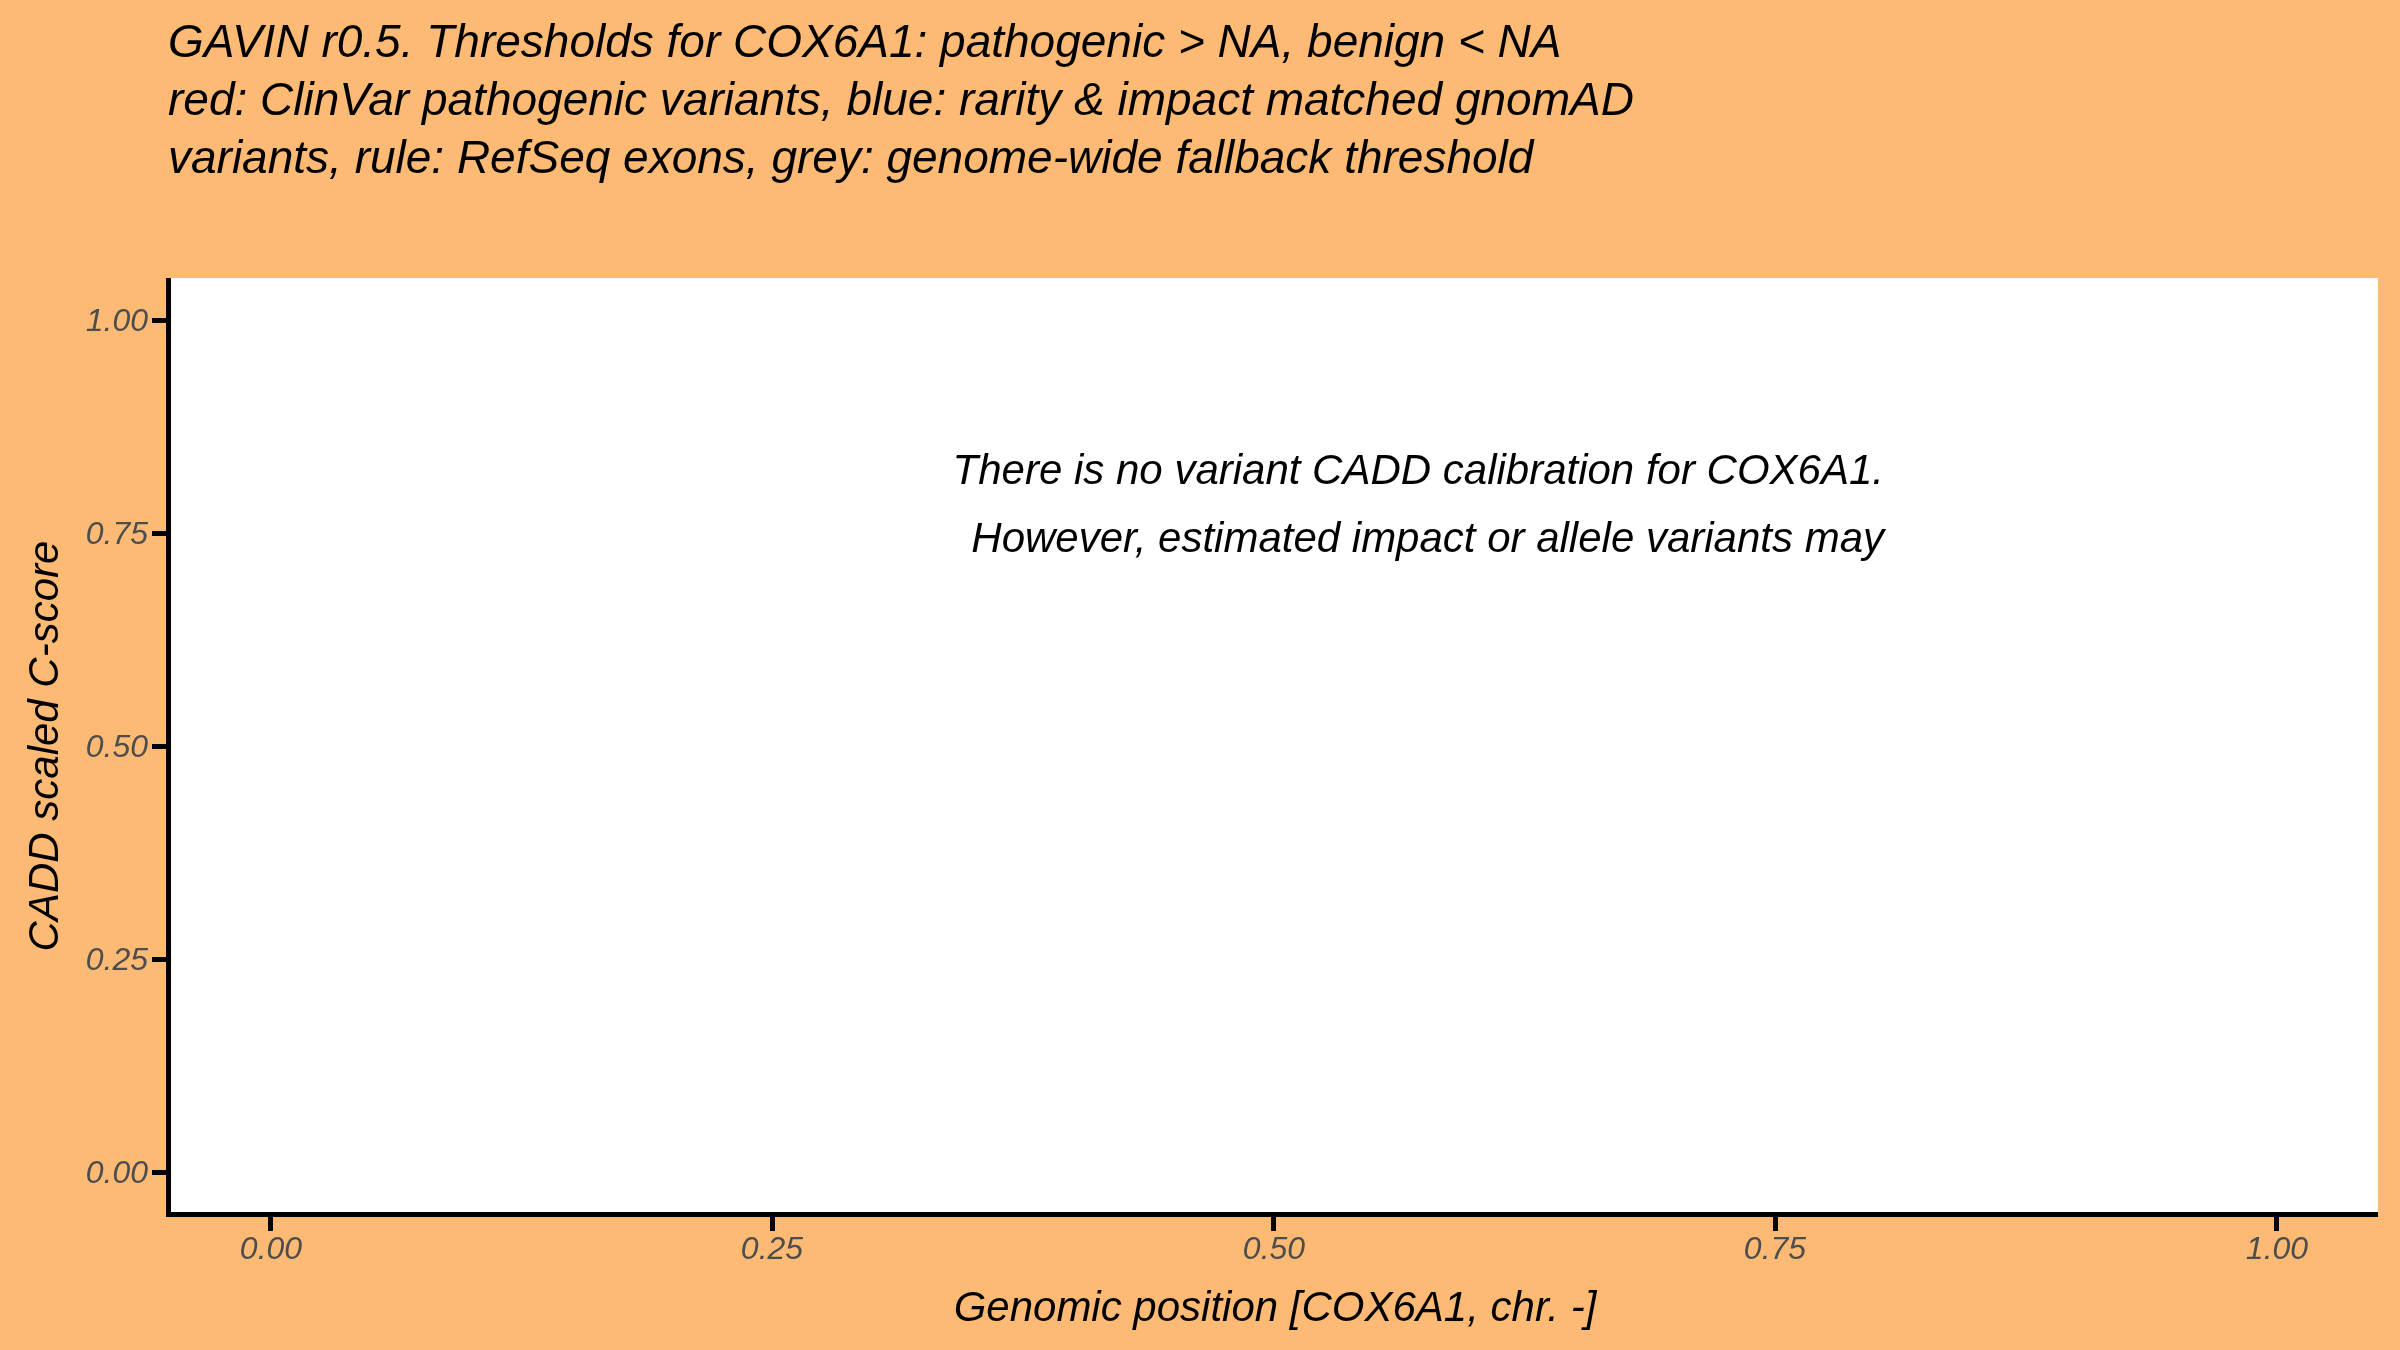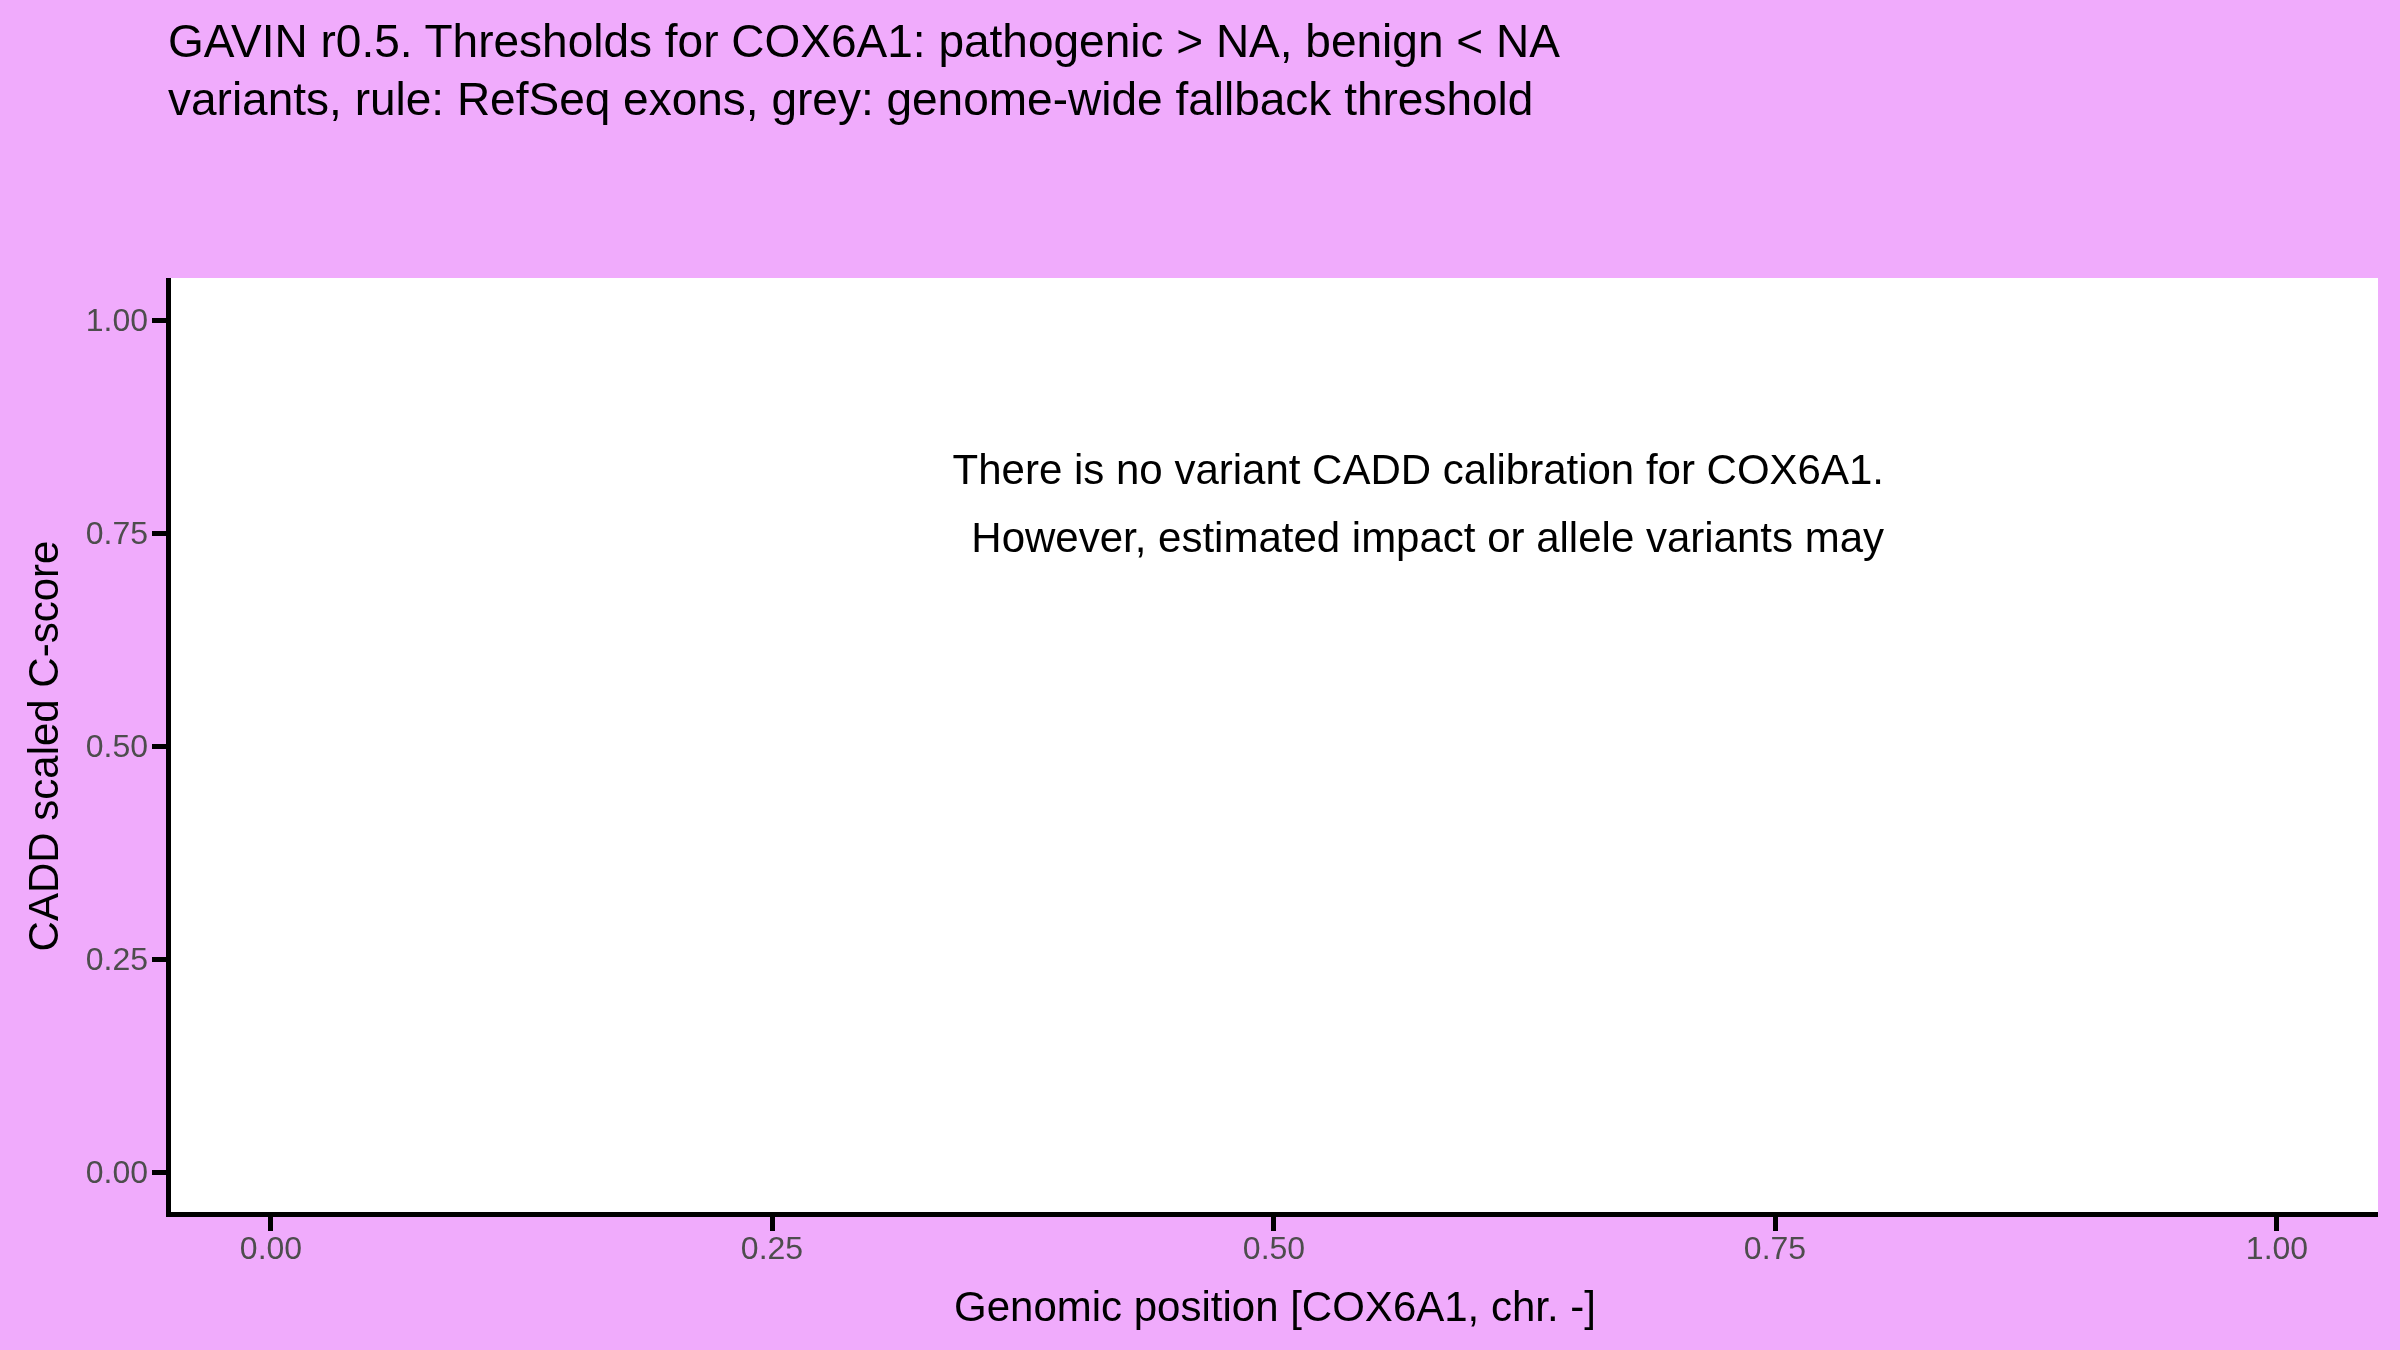--- a/index.html
+++ b/index.html
@@ -4,23 +4,24 @@
 <style>
   html, body {
     margin: 0;
     padding: 0;
     background: #ffffff;
   }
   #figure {
     position: relative;
     width: 2400px;
     height: 1350px;
-    background: #f0abfc;
+    background: #fdba74;
     font-family: "Liberation Sans", sans-serif;
     overflow: hidden;
+    font-style: italic;
   }
   
   .plot-title {
     position: absolute;
     left: 168px;
     top: 12px;
     font-size: 46px;
     line-height: 58px;
     color: #000000;
     white-space: nowrap;
@@ -118,20 +119,21 @@
 </style>
 </head>
 <body>
 
 <div id="figure">
 
   <div class="plot-panel"></div>
 
   <div class="plot-title">
     <div>GAVIN r0.5. Thresholds for COX6A1: pathogenic &gt; NA, benign &lt; NA</div>
+    <div>red: ClinVar pathogenic variants, blue: rarity &amp; impact matched gnomAD</div>
     <div>variants, rule: RefSeq exons, grey: genome-wide fallback threshold</div>
   </div>
 
   <div class="y-axis-title">CADD scaled C-score</div>
   <div class="y-axis-line"></div>
 
   <div class="y-tick-label" style="top:299px">1.00</div>
   <div class="y-tick-label" style="top:512px">0.75</div>
   <div class="y-tick-label" style="top:725px">0.50</div>
   <div class="y-tick-label" style="top:938px">0.25</div>

